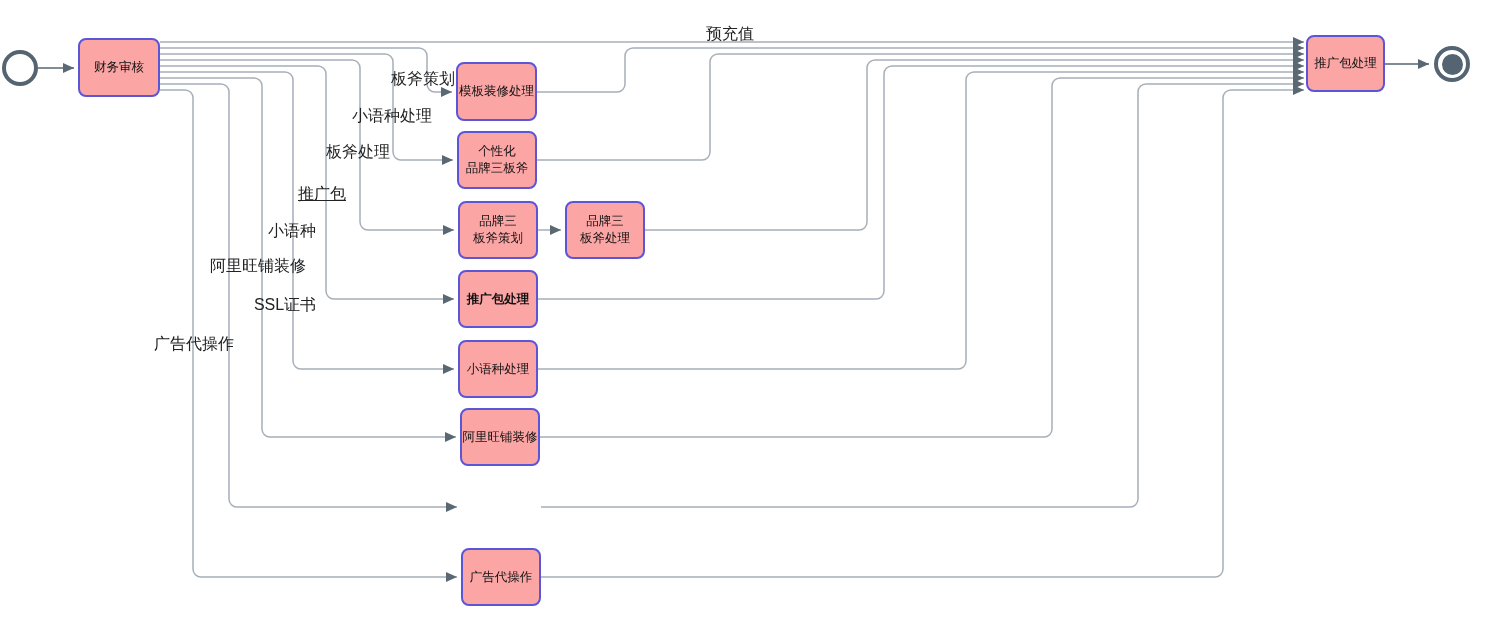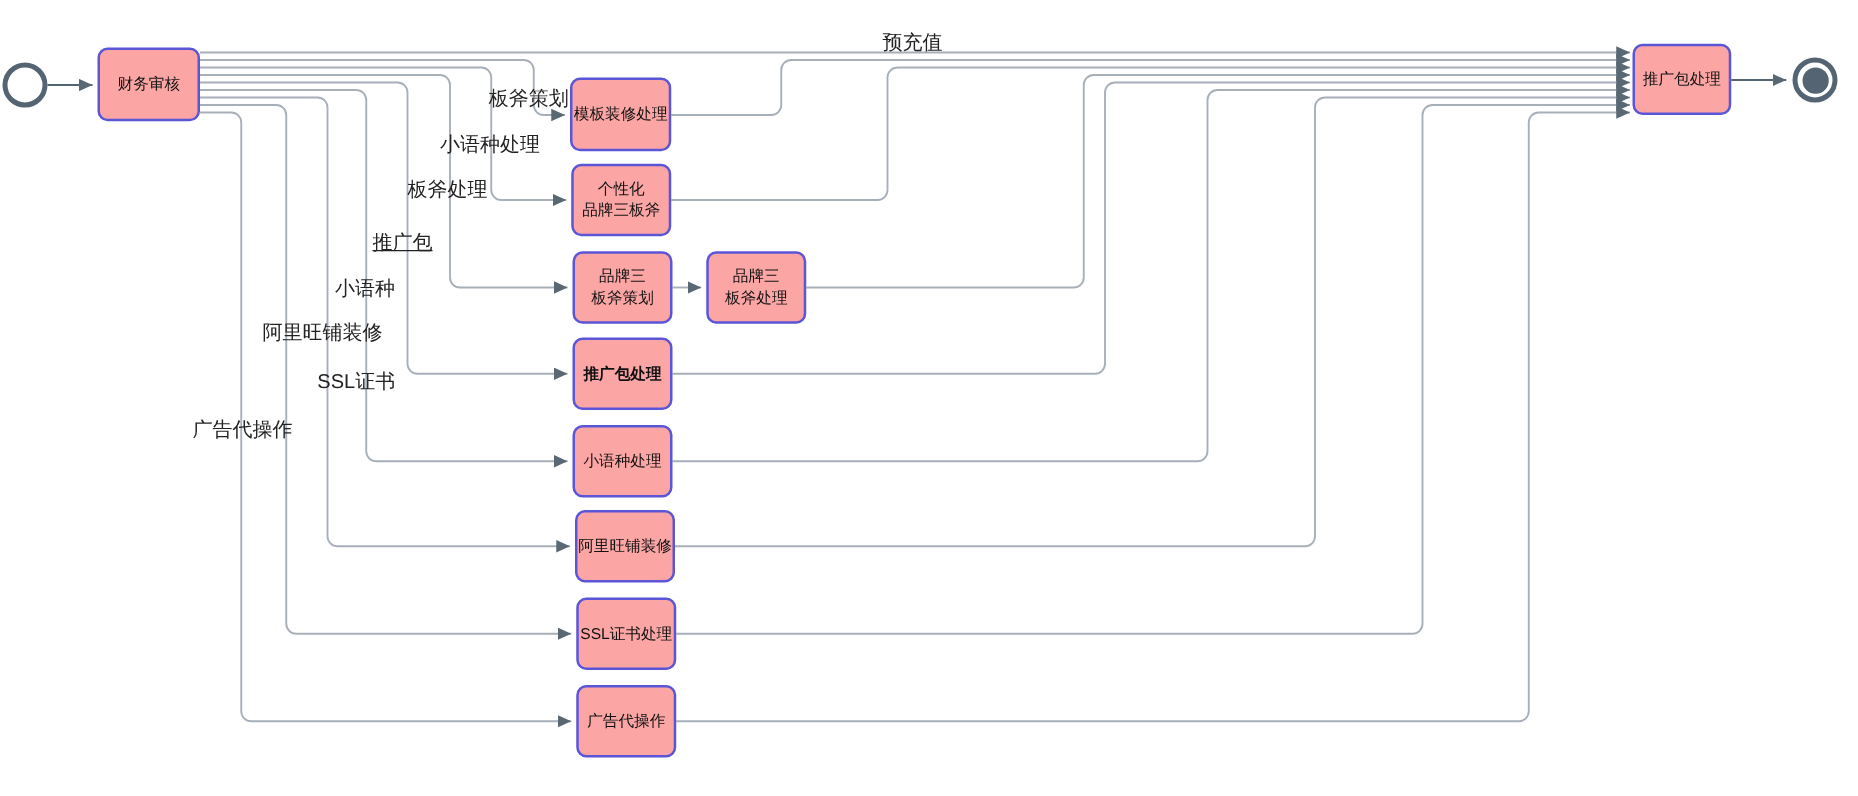--- a/index.html
+++ b/index.html
@@ -95,21 +95,20 @@
 
   <div class="node" style="left:565px;top:201px;width:80px;height:58px;">品牌三
 板斧处理</div>
 
   <div class="node" style="left:458px;top:270px;width:80px;height:58px;font-weight:bold;">推广包处理</div>
 
   <div class="node" style="left:458px;top:340px;width:80px;height:58px;">小语种处理</div>
 
   <div class="node" style="left:460px;top:408px;width:80px;height:58px;">阿里旺铺装修</div>
 
-  <div class="node" style="left:461px;top:478px;width:80px;height:58px;">SSL证书处理</div>
 
   <div class="node" style="left:461px;top:548px;width:80px;height:58px;">广告代操作</div>
 
   <div class="node" style="left:1306px;top:35px;width:79px;height:57px;">推广包处理</div>
 
   <span class="edge-label" style="left:730px;top:24px;">预充值</span>
   <span class="edge-label" style="left:423px;top:69px;">板斧策划</span>
   <span class="edge-label" style="left:392px;top:106px;">小语种处理</span>
   <span class="edge-label" style="left:358px;top:142px;">板斧处理</span>
   <span class="edge-label" style="left:322px;top:184px;text-decoration:underline;">推广包</span>

